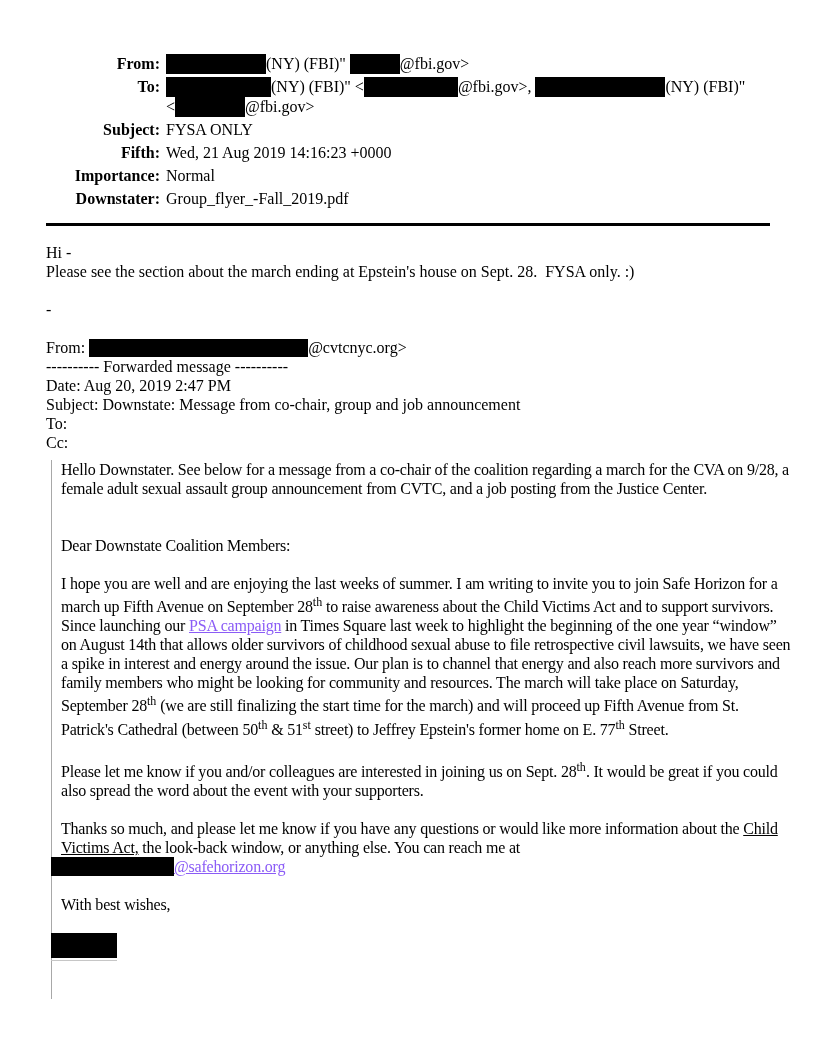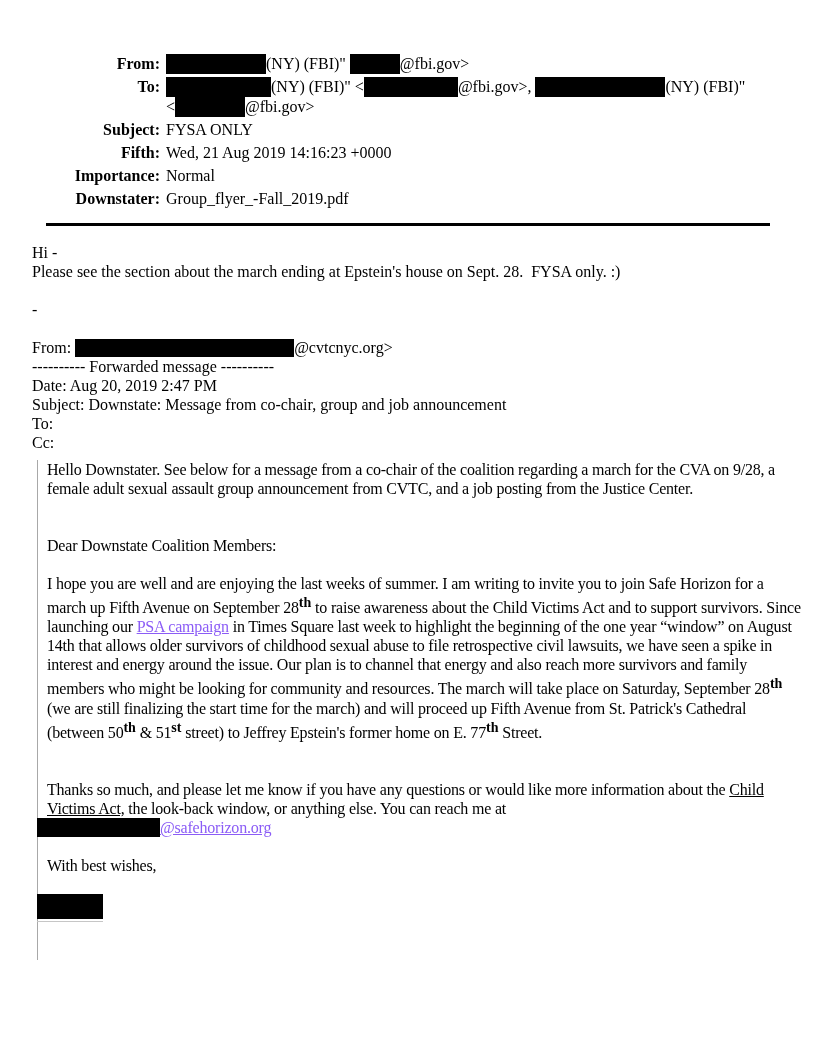--- a/index.html
+++ b/index.html
@@ -12,40 +12,40 @@
   
   .hdr{
     display:grid;grid-template-columns:114px 1fr;column-gap:6px;row-gap:3px;
     padding:54px 46px 0 46px;line-height:20px;
   }
   .hdr .lbl{font-weight:bold;text-align:right;white-space:nowrap;}
   .hdr .val{white-space:normal;}
   
   .rule{height:3px;background:#000;margin:14px 46px 17px 46px;}
   
-  .content{padding:0 32px;}
+  .content{padding:0 46px;}
   .line{line-height:19px;min-height:19px;}
   
   .quote{
     margin:8px -22px 0 5px;
     border-left:1.5px solid #a8a8a8;
     padding-left:9px;
     letter-spacing:-0.2px;
   }
   
   .redact{display:inline-block;background:#000;height:18px;vertical-align:-4px;}
   .hdr .redact{height:20px;vertical-align:-5px;}
   .shift{margin-left:-10px;}
   .sig{
     vertical-align:-6px;
     padding-bottom:2px;border-bottom:1px solid #c6c6c6;
     background-clip:content-box;
   }
   
-  .sup{font-size:14px;vertical-align:super;letter-spacing:0;font-weight:bold;}
+  .sup{font-size:12px;vertical-align:super;letter-spacing:0;}
   a.lnk{color:#8b5cf6;text-decoration:underline;cursor:pointer;}
   .u{text-decoration:underline;}
 </style>
 </head>
 <body>
 
 <div class="page">
 
   <div class="hdr">
     <div class="lbl">From:</div>
@@ -84,20 +84,21 @@
         <div class="line"><span>Cc:</span></div>
       </div>
     <div class="quote">
         <div class="line"><span>Hello Downstater. See below for a message from a co-chair of the coalition regarding a march for the CVA on 9/28, a female adult sexual assault group announcement from CVTC, and a job posting from the Justice Center.</span></div>
         <div class="line">&nbsp;</div>
         <div class="line">&nbsp;</div>
         <div class="line"><span>Dear Downstate Coalition Members:</span></div>
         <div class="line">&nbsp;</div>
         <div class="line"><span>I hope you are well and are enjoying the last weeks of summer. I am writing to invite you to join Safe Horizon for a march up Fifth Avenue on September 28</span><span class="sup">th</span><span> to raise awareness about the Child Victims Act and to support survivors. Since launching our </span><a class="lnk" href="#">PSA campaign</a><span> in Times Square last week to highlight the beginning of the one year “window” on August 14th that allows older survivors of childhood sexual abuse to file retrospective civil lawsuits, we have seen a spike in interest and energy around the issue. Our plan is to channel that energy and also reach more survivors and family members who might be looking for community and resources. The march will take place on Saturday, September 28</span><span class="sup">th</span><span> (we are still finalizing the start time for the march) and will proceed up Fifth Avenue from St. Patrick's Cathedral (between 50</span><span class="sup">th</span><span> &amp; 51</span><span class="sup">st</span><span> street) to Jeffrey Epstein's former home on E. 77</span><span class="sup">th</span><span> Street.</span></div>
         <div class="line">&nbsp;</div>
+        <div class="line"><span>Please let me know if you and/or colleagues are interested in joining us on Sept. 28</span><span class="sup">th</span><span>. It would be great if you could also spread the word about the event with your supporters.</span></div>
         <div class="line">&nbsp;</div>
         <div class="line"><span>Thanks so much, and please let me know if you have any questions or would like more information about the </span><span class="u">Child Victims Act,</span><span> the look-back window, or anything else. You can reach me at</span><br><span class="redact shift" style="width: 123px; height: 19px;"></span><a class="lnk" href="#">@safehorizon.org</a></div>
         <div class="line">&nbsp;</div>
         <div class="line"><span>With best wishes,</span></div>
         <div class="line">&nbsp;</div>
         <div class="line"><span class="redact sig shift" style="width: 66px; height: 25px;"></span></div>
         <div class="line">&nbsp;</div>
         <div class="line">&nbsp;</div>
       </div>
   </div>

